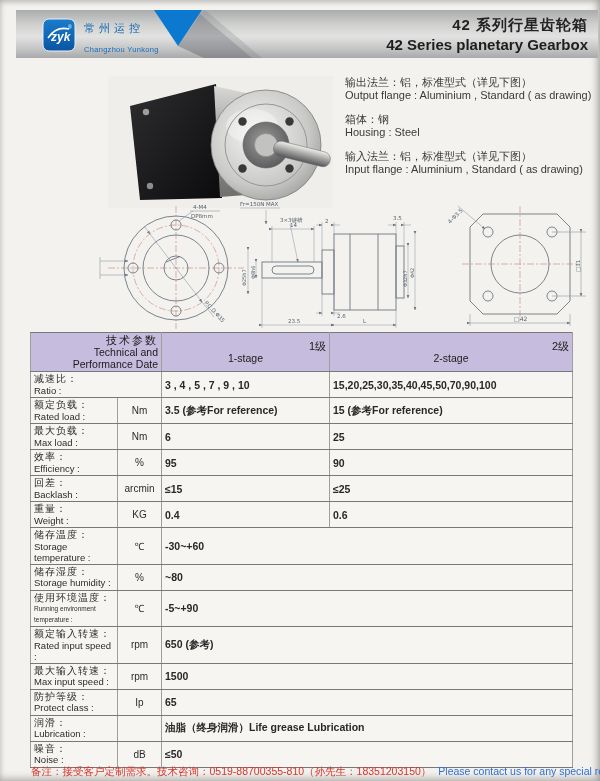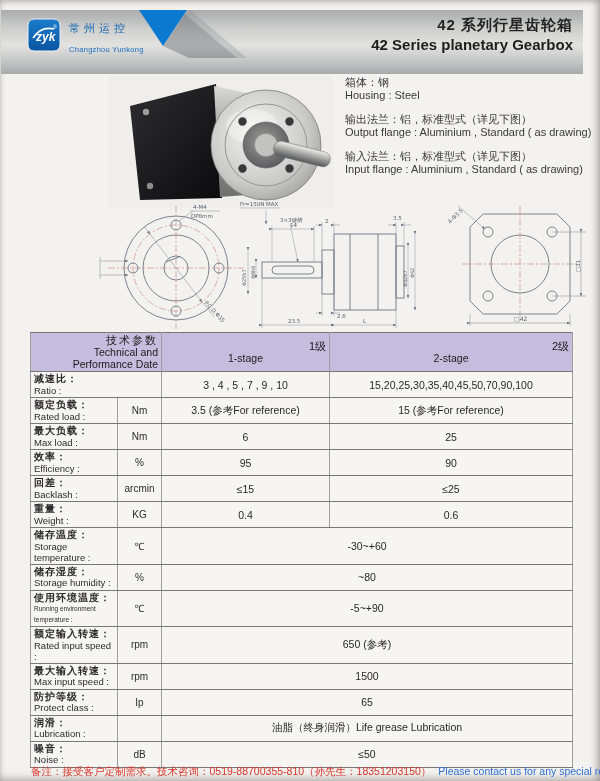--- a/index.html
+++ b/index.html
@@ -1,20 +1,20 @@
 <!DOCTYPE html>
 <html><head>
 <meta charset="utf-8">
 <style>
   html,body{margin:0;padding:0;background:#9a9a9a;}
   .page{position:relative;width:600px;height:781px;background:#f3f2ee;overflow:hidden;
         font-family:"Liberation Sans",sans-serif;
         box-shadow:inset -4px 0 7px rgba(0,0,0,.18), inset 0 -4px 7px rgba(0,0,0,.15), inset 0 3px 5px rgba(0,0,0,.10);}
   
-  .header{position:absolute;left:1px;top:10px;width:582px;height:64px;
+  .header{position:absolute;left:16px;top:10px;width:582px;height:48px;
           background:linear-gradient(180deg,#a9abad 0%,#cfd0ce 30%,#e2e3e1 55%,#c2c3c3 82%,#a8a9ab 100%);}
   .hdr-deco{position:absolute;left:0;top:0;width:582px;height:48px;pointer-events:none;}
   .logo-box{position:absolute;left:26px;top:8px;width:34px;height:34px;}
   .company{position:absolute;left:68px;top:10px;}
   .company-cn{color:#0d64b5;font-weight:normal;font-size:11px;letter-spacing:4px;line-height:17px;}
   .company-en{color:#1a6cc0;font-size:7.5px;letter-spacing:.3px;margin-top:8px;}
   .titles{position:absolute;right:10px;top:4px;text-align:right;}
   .title-cn{font-size:15px;color:#232323;font-weight:600;line-height:21px;letter-spacing:1px;}
   .title-en{font-size:15px;color:#1d1d1d;font-weight:600;line-height:20px;}
   
@@ -33,25 +33,25 @@
         border-left:1px solid #9e9e9e;border-right:1px solid #9e9e9e;
         padding:1px 3px;background:#f6f5f2;vertical-align:middle;}
   table{border:1px solid #6f6f6f;}
   thead th{background:#c6bcde;height:24px;font-weight:normal;}
   .param-h{text-align:right;padding-left:5px;}
   .h-cn{font-size:11px;color:#1b1b1b;letter-spacing:2px;line-height:12px;}
   .h-en{font-size:10.5px;color:#1b1b1b;line-height:12px;}
   .stage-h .h-cn{letter-spacing:0;text-align:right;}
   .stage-h .h-en{text-align:center;}
   td{height:23px;}
-  .lbl-cn{font-size:10px;color:#2c2c2c;font-weight:bold;letter-spacing:1px;line-height:11.5px;}
+  .lbl-cn{font-size:10px;color:#2c2c2c;font-weight:normal;letter-spacing:1px;line-height:11.5px;}
   .lbl-en{font-size:9.5px;color:#2c2c2c;line-height:11px;}
   .lbl-en.tiny{font-size:6.5px;}
   .unit{text-align:center;font-size:10px;color:#2c2c2c;}
-  .val{text-align:center;font-size:10.5px;color:#282828;}
+  .val{text-align:left;font-size:10.5px;color:#282828;font-weight:bold;}
   
   .footer{position:absolute;left:31px;top:765px;width:565px;font-size:10.5px;white-space:nowrap;}
   .note-red{color:#d8342a;}
   .note-blue{color:#2e6fd4;margin-left:7px;}
 </style>
 </head>
 <body>
 
 <div class="page">
 
@@ -123,26 +123,26 @@
     <circle cx="181.5" cy="92.5" r="4.2" fill="#39393b"></circle>
     <circle cx="158" cy="69" r="23" fill="url(#pg5)" stroke="#5c5c5e" stroke-width=".6"></circle>
     <circle cx="158" cy="69" r="11.5" fill="#c2c2c0" stroke="#8a8a88" stroke-width=".6"></circle>
     <g transform="rotate(14 158 69)">
       <rect x="166" y="61.5" width="58" height="15" rx="7" fill="url(#pg3)" stroke="#6a6a68" stroke-width=".5"></rect>
     </g>
   </svg>
 
   <div class="info">
     <div class="info-group">
+      <div class="info-cn">输出法兰：铝，标准型式（详见下图）</div>
+      <div class="info-en">Output flange : Aluminium , Standard  ( as drawing)</div>
+    </div>
+    <div class="info-group">
       <div class="info-cn">箱体：钢</div>
       <div class="info-en">Housing : Steel</div>
-    </div>
-    <div class="info-group">
-      <div class="info-cn">输出法兰：铝，标准型式（详见下图）</div>
-      <div class="info-en">Output flange : Aluminium , Standard  ( as drawing)</div>
     </div>
     <div class="info-group">
       <div class="info-cn">输入法兰：铝，标准型式（详见下图）</div>
       <div class="info-en">Input flange : Aluminium ,  Standard  ( as drawing)</div>
     </div>
   </div>
 
   <svg class="dw" style="left:92px;top:200px;width:170px;height:130px" viewBox="0 0 170 130">
     <defs>
       <marker id="ar" viewBox="0 0 8 8" refX="7" refY="4" markerWidth="7" markerHeight="7" orient="auto">

